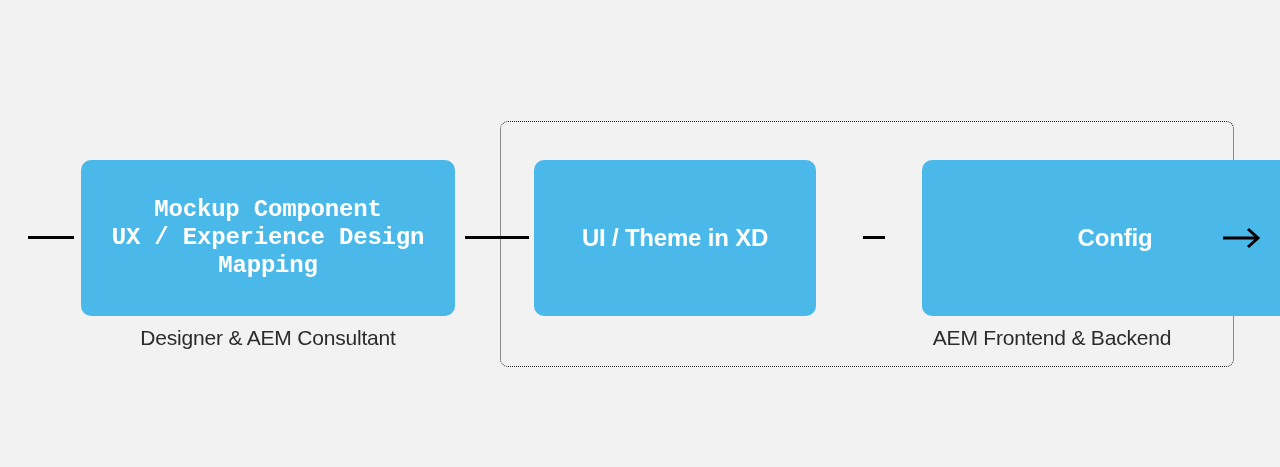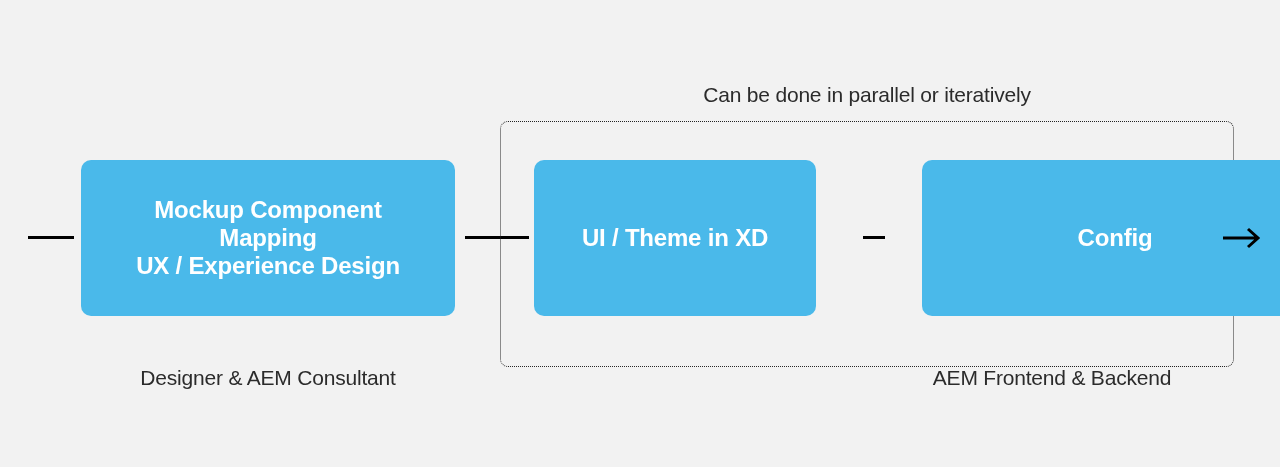--- a/index.html
+++ b/index.html
@@ -39,21 +39,20 @@
     display: block;
   }
   .role-label {
     position: absolute;
     top: 326px;
     text-align: center;
     color: #2b2b2b;
     font-size: 21px;
     line-height: 24px;
     letter-spacing: -0.2px;
-    margin-top: 40px;
   }
   .group-frame {
     position: absolute;
     left: 500px;
     top: 121px;
     width: 734px;
     height: 246px;
     border: 1.5px dotted #222222;
     border-radius: 8px;
     box-sizing: border-box;
@@ -86,33 +85,32 @@
     height: 26px;
   }
 </style>
 </head>
 <body>
 
 <div class="canvas">
 
   <div class="connector connector-left"></div>
 
-  <div class="flow-box" style="left:81px; width:374px;">
+  <div class="flow-box" style="left:81px; width:374px;font-family:Liberation Mono, monospace;">
     <div class="box-title">
       <span>Mockup Component</span>
+      <span>UX / Experience Design</span>
       <span>Mapping</span>
-      <span>UX / Experience Design</span>
     </div>
   </div>
   <div class="role-label" style="left:81px; width:374px;">Designer &amp; AEM Consultant</div>
 
   <div class="connector connector-mid1"></div>
 
   <div class="group-frame"></div>
-  <div class="group-title">Can be done in parallel or iteratively</div>
 
   <div class="flow-box" style="left:534px; width:282px;">
     <div class="box-title">
       <span>UI / Theme in XD</span>
     </div>
   </div>
 
   <div class="connector connector-mid2"></div>
 
   <div class="flow-box" style="left:922px; width:386px;">

